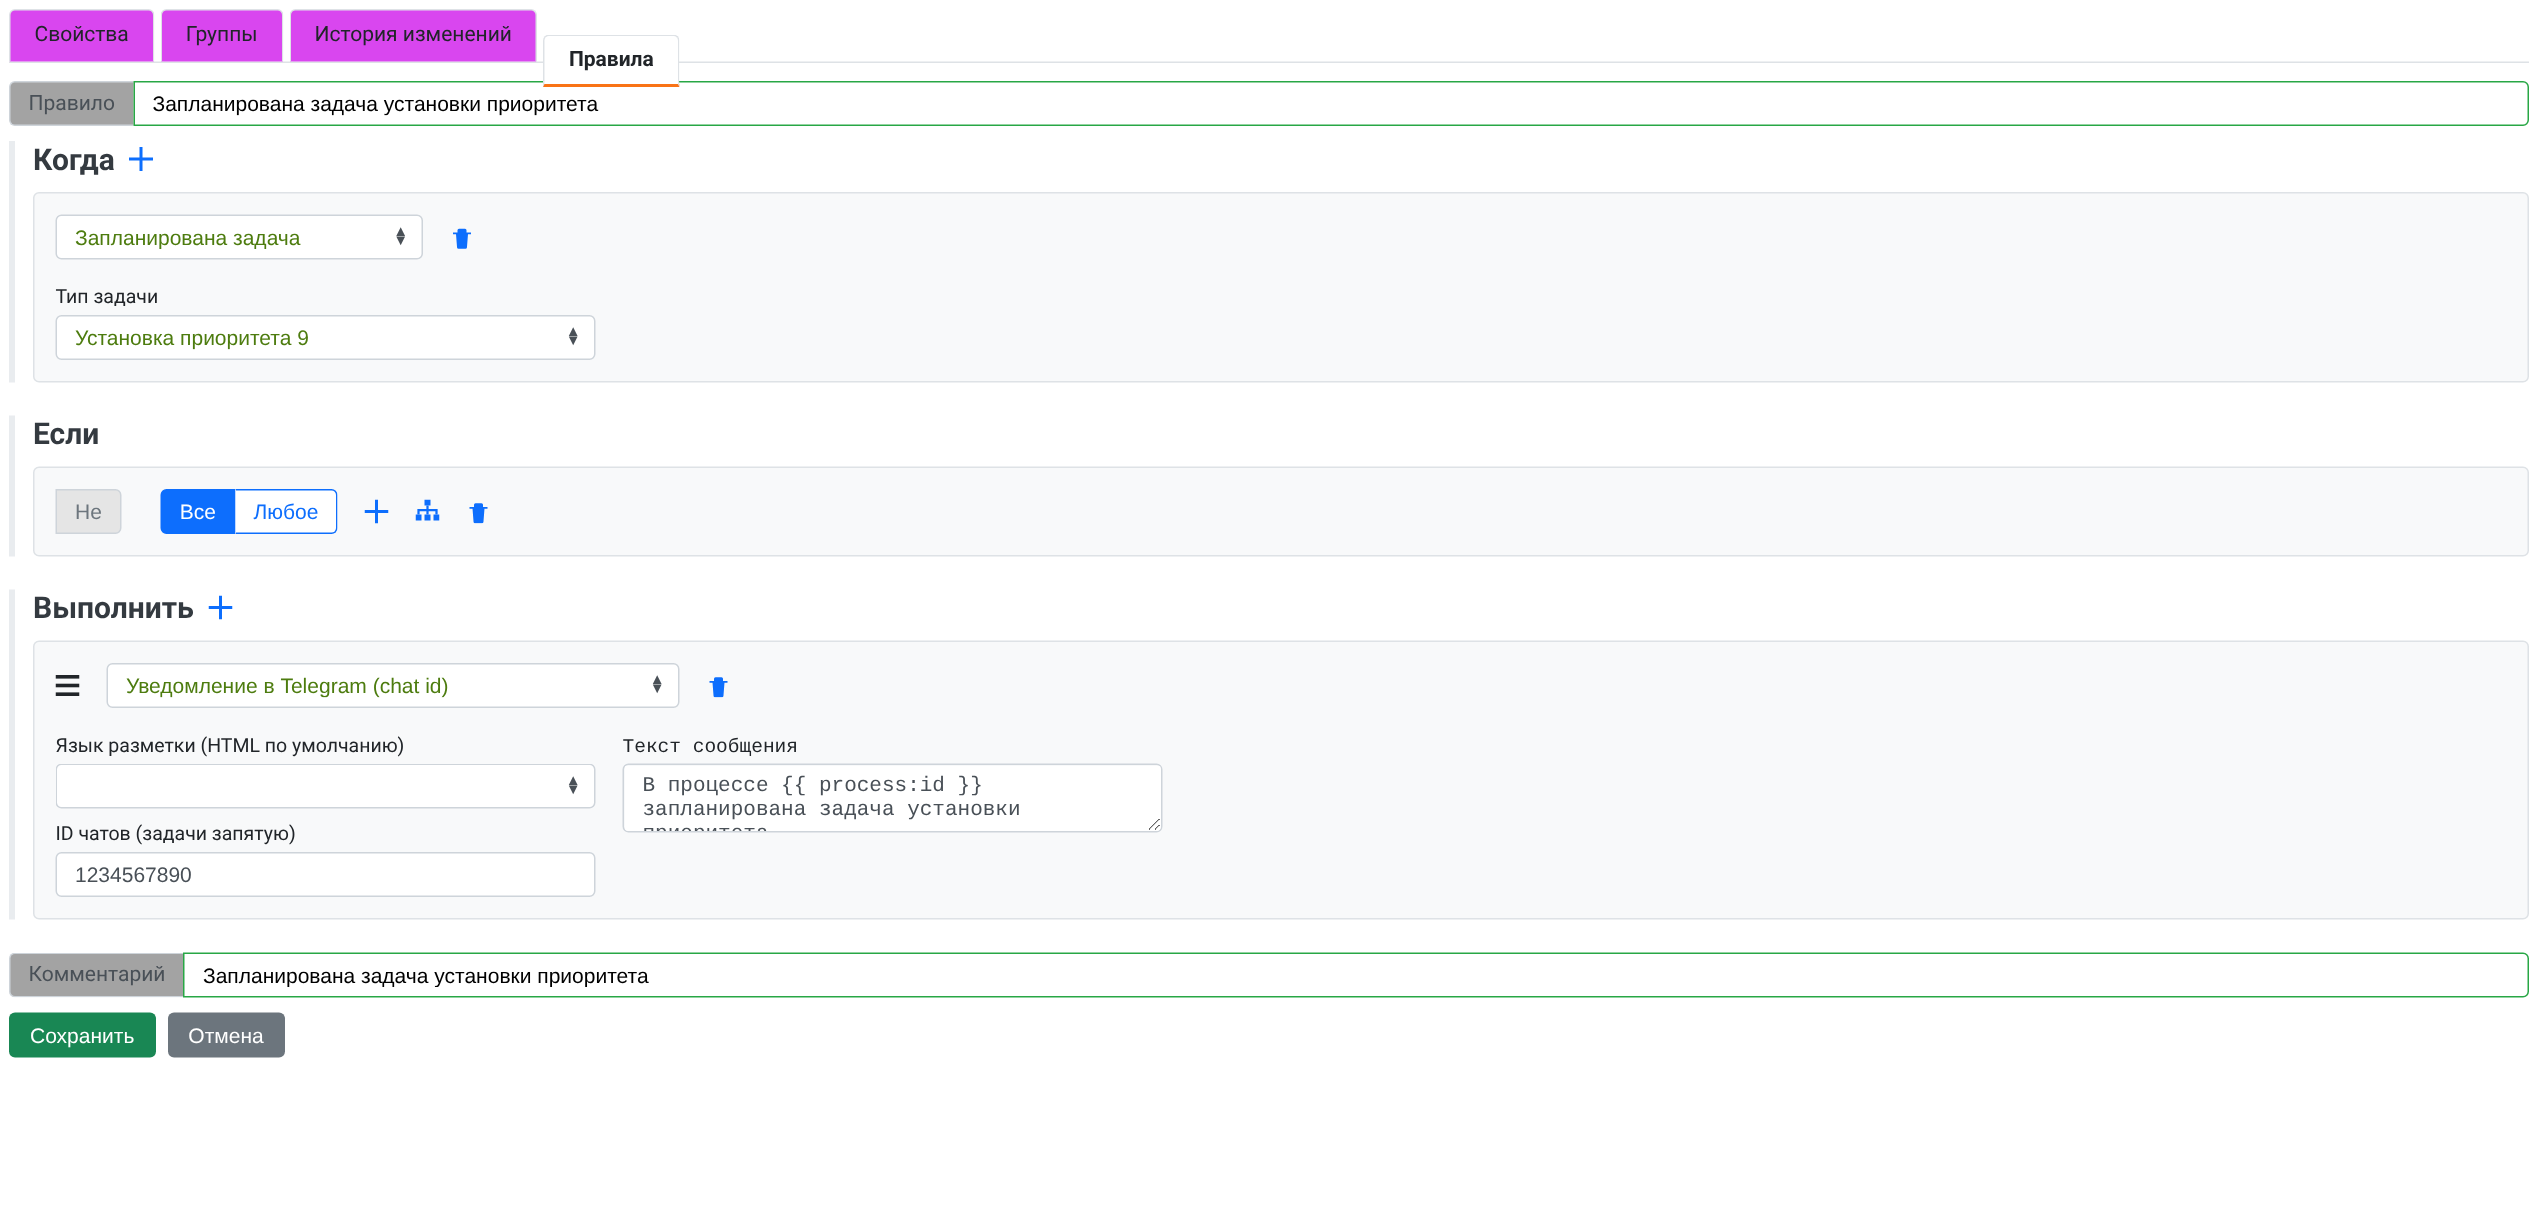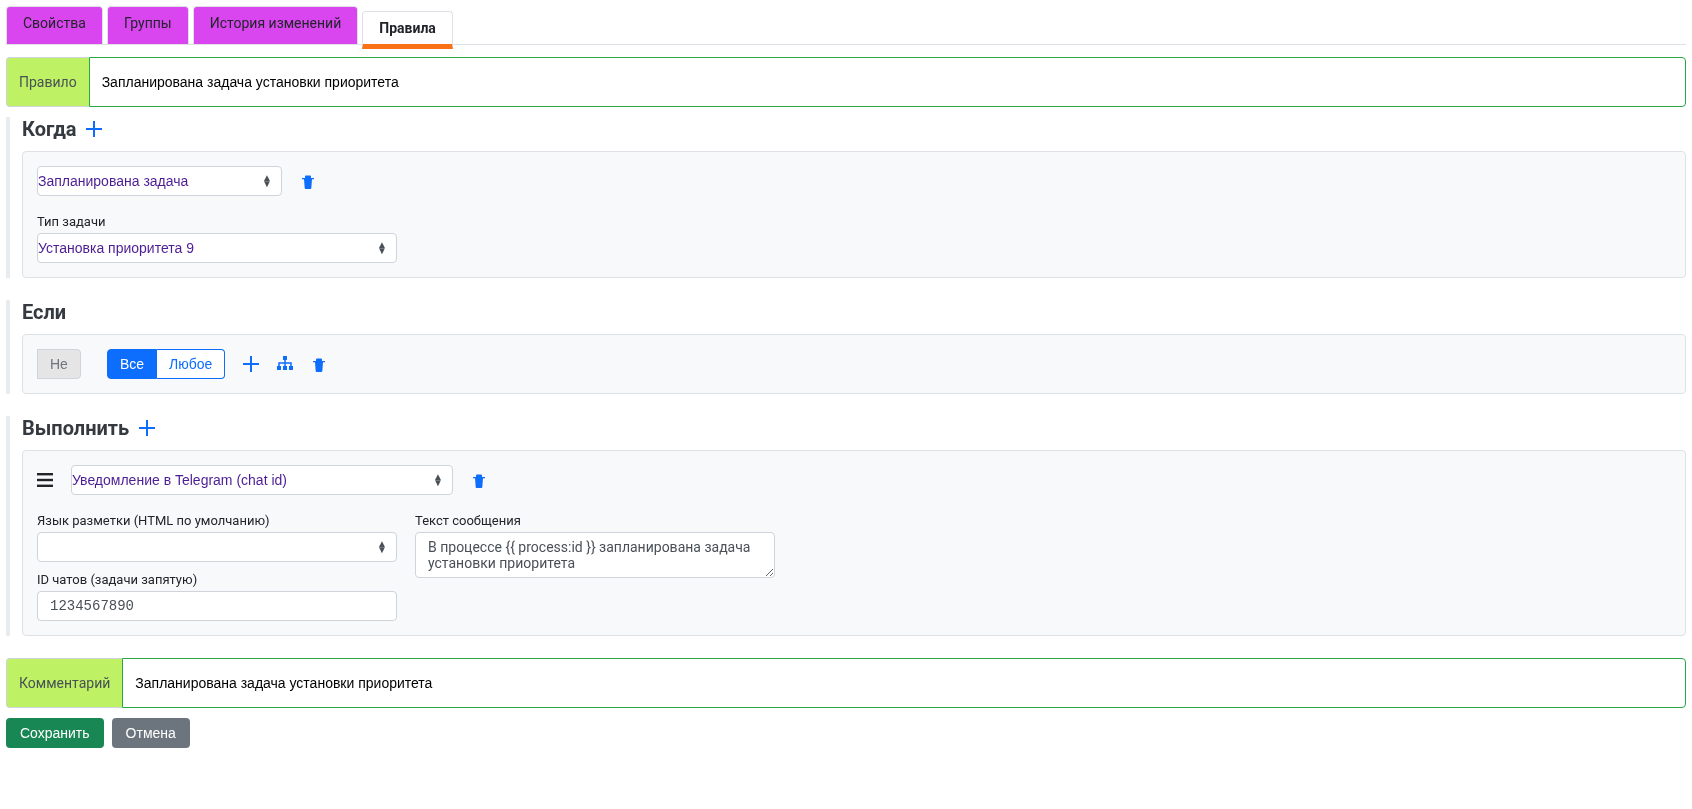--- a/index.html
+++ b/index.html
@@ -25,32 +25,32 @@
   margin-right: 4px;
   border-radius: 4px 4px 0 0;
   cursor: pointer;
   color: #212529;
   font-size: 14px;
 }
 .tab.active {
   background: #fff;
   font-weight: 700;
   position: relative;
-  top: 5px;
-  border-bottom: 5px solid #f97316;
+  top: 17px;
+  border-bottom: 2px solid #f97316;
 }
 
 
 .input-group {
   display: flex;
   margin-bottom: 10px;
 }
 .input-group-label {
-  padding: 16px 12px;
-  background: #bef264;
+  padding: 6px 12px;
+  background: #a3a3a3;
   border: 1px solid #ced4da;
   border-right: none;
   border-radius: 4px 0 0 4px;
   color: #495057;
 }
 .input-group-field {
   flex: 1;
   padding: 6px 12px;
   border: 1px solid #28a745;
   border-radius: 0 4px 4px 0;
@@ -97,23 +97,23 @@
 
 .select-wrap {
   position: relative;
   display: inline-block;
 }
 .select {
   appearance: none;
   background: #fff;
   border: 1px solid #ced4da;
   border-radius: 4px;
-  padding: 6px 30px 6px 0;
-  font-size: 14px;
-  color: #4c1d95;
+  padding: 6px 30px 6px 12px;
+  font-size: 14px;
+  color: #4d7c0f;
   cursor: pointer;
 }
 .select-caret {
   position: absolute;
   right: 10px;
   top: 50%;
   transform: translateY(-50%);
   pointer-events: none;
   color: #495057;
   font-size: 10px;
@@ -127,21 +127,20 @@
   margin-bottom: 4px;
 }
 .form-control {
   width: 100%;
   background: #fff;
   border: 1px solid #ced4da;
   border-radius: 4px;
   padding: 6px 12px;
   font-size: 14px;
   color: #495057;
-  font-family: Liberation Mono, monospace;
 }
 .textarea {
   resize: vertical;
   font-family: inherit;
   min-height: 44px;
 }
 
 
 .icon-btn {
   color: #0d6efd;
@@ -180,21 +179,21 @@
 }
 .btn-group-spacer { margin-right: 8px; }
 
 
 .exec-grid {
   display: flex;
   gap: 18px;
   margin-top: 18px;
 }
 .exec-col { width: 360px; }
-.exec-col + .exec-col { width: 360px; }
+.exec-col + .exec-col { width: 360px; font-family: Liberation Mono, monospace; }
 .exec-col .form-group + .form-group { margin-top: 10px; }
 
 
 .footer-btns { display: flex; gap: 8px; margin-top: 10px; }
 .btn {
   padding: 7px 14px;
   border: none;
   border-radius: 4px;
   font-size: 14px;
   cursor: pointer;

